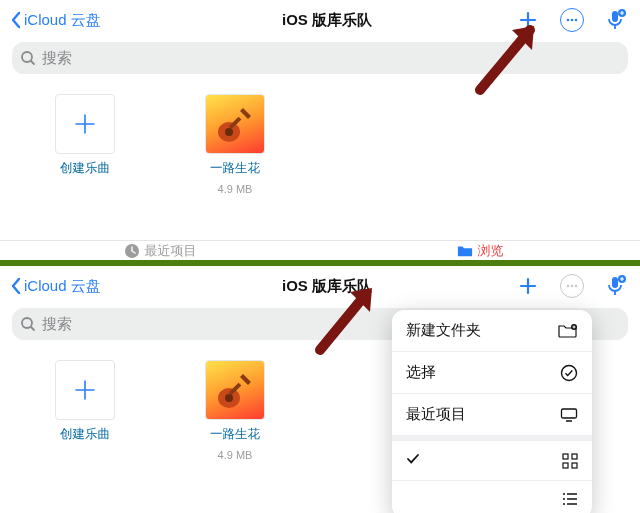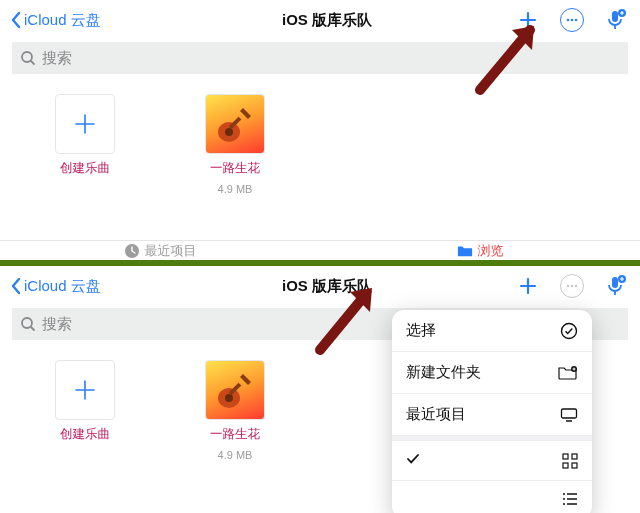--- a/index.html
+++ b/index.html
@@ -15,28 +15,28 @@
 
   .nav { display: flex; align-items: center; height: 40px; padding: 0 10px; position: relative; }
   .back { display: flex; align-items: center; color: #2a7ff6; font-size: 15px; gap: 2px; }
   .title { position: absolute; left: 14px; right: 0; text-align: center; font-size: 15px; font-weight: 600; color: #111; pointer-events: none; }
   .nav-right { margin-left: auto; display: flex; align-items: center; gap: 18px; }
   .ibtn { width: 28px; height: 28px; display: inline-flex; align-items: center; justify-content: center; color: #2a7ff6; border-radius: 50%; }
   .ibtn svg { display: block; }
   .ibtn.circle { border: 1.5px solid #2a7ff6; width: 24px; height: 24px; }
   .ibtn.circle.muted { border-color: #c9c9c9; color: #c9c9c9; }
 
-  .searchbar { margin: 2px 12px 8px; background: #eceded; border-radius: 0; height: 32px; display: flex; align-items: center; padding: 0 8px; color: #8a8a8e; font-size: 15px; gap: 6px; }
+  .searchbar { margin: 2px 12px 8px; background: #eceded; border-radius: 12px; height: 32px; display: flex; align-items: center; padding: 0 8px; color: #8a8a8e; font-size: 15px; gap: 6px; }
 
   .grid { display: flex; gap: 60px; padding: 12px 40px; }
   .file { width: 90px; display: flex; flex-direction: column; align-items: center; gap: 6px; }
   .thumb { width: 60px; height: 60px; border: 1px solid #e6e6e6; border-radius: 4px; display: flex; align-items: center; justify-content: center; background: #fff; }
   .thumb.create svg { color: #2a7ff6; }
   .thumb.song { background: linear-gradient(160deg, #ffe24a 0%, #ff9a2e 50%, #ff3b30 100%); position: relative; overflow: hidden; }
-  .fname { font-size: 12.5px; color: #be185d; text-align: center; }
+  .fname { font-size: 12.5px; color: #0369a1; text-align: center; }
   .fmeta { font-size: 11px; color: #9c9c9c; }
 
   .arrow { position: absolute; width: 80px; height: 80px; pointer-events: none; }
   .arrow1 { top: 20px; left: 470px; }
   .arrow2 { top: 40px; left: 310px; }
 
   .menu { position: absolute; top: 70px; right: 48px; width: 200px; background: #fff; border-radius: 12px; box-shadow: 0 6px 24px rgba(0,0,0,.22); overflow: hidden; z-index: 5; }
   .menu .row { display: flex; align-items: center; justify-content: space-between; padding: 11px 14px; font-size: 15px; color: #111; border-bottom: 1px solid #eee; }
   .menu .sep { height: 5px; background: #f1f1f4; border-bottom: 1px solid #eee; }
   .menu .row .chk { width: 16px; display: inline-block; color: #111; }
@@ -198,35 +198,35 @@
             <rect x="20" y="14" width="4" height="14" transform="rotate(45 22 21)" fill="#8a3b13"></rect>
           </svg>
       </div>
       <div class="fname">一路生花</div>
       <div class="fmeta">4.9 MB</div>
     </div>
   </div>
 
   <div class="menu">
     <div class="row">
-      <span class="lbl">选择</span>
-      <span class="ric">
-        <svg width="18" height="18" viewBox="0 0 18 18">
-            <circle cx="9" cy="9" r="7.5" stroke="#111" stroke-width="1.4" fill="none"></circle>
-            <path d="M5.5 9.2l2.2 2.2 4.6-4.8" stroke="#111" stroke-width="1.4" fill="none"></path>
-          </svg>
-      </span>
-    </div>
-    <div class="row">
       <span class="lbl">新建文件夹</span>
       <span class="ric">
         <svg width="20" height="16" viewBox="0 0 20 16">
             <path d="M1 3h5l2 2h10v8a1 1 0 0 1-1 1H2a1 1 0 0 1-1-1z" stroke="#111" stroke-width="1.2" fill="none"></path>
             <circle cx="16" cy="4" r="3" fill="#111"></circle>
             <path d="M16 2.5v3M14.5 4h3" stroke="#fff" stroke-width="1"></path>
+          </svg>
+      </span>
+    </div>
+    <div class="row">
+      <span class="lbl">选择</span>
+      <span class="ric">
+        <svg width="18" height="18" viewBox="0 0 18 18">
+            <circle cx="9" cy="9" r="7.5" stroke="#111" stroke-width="1.4" fill="none"></circle>
+            <path d="M5.5 9.2l2.2 2.2 4.6-4.8" stroke="#111" stroke-width="1.4" fill="none"></path>
           </svg>
       </span>
     </div>
     <div class="row">
       <span class="lbl">最近项目</span>
       <span class="ric">
         <svg width="18" height="16" viewBox="0 0 18 16">
             <rect x="1.5" y="2" width="15" height="9" rx="1.5" stroke="#111" stroke-width="1.3" fill="none"></rect>
             <path d="M6 14h6" stroke="#111" stroke-width="1.3"></path>
           </svg>

